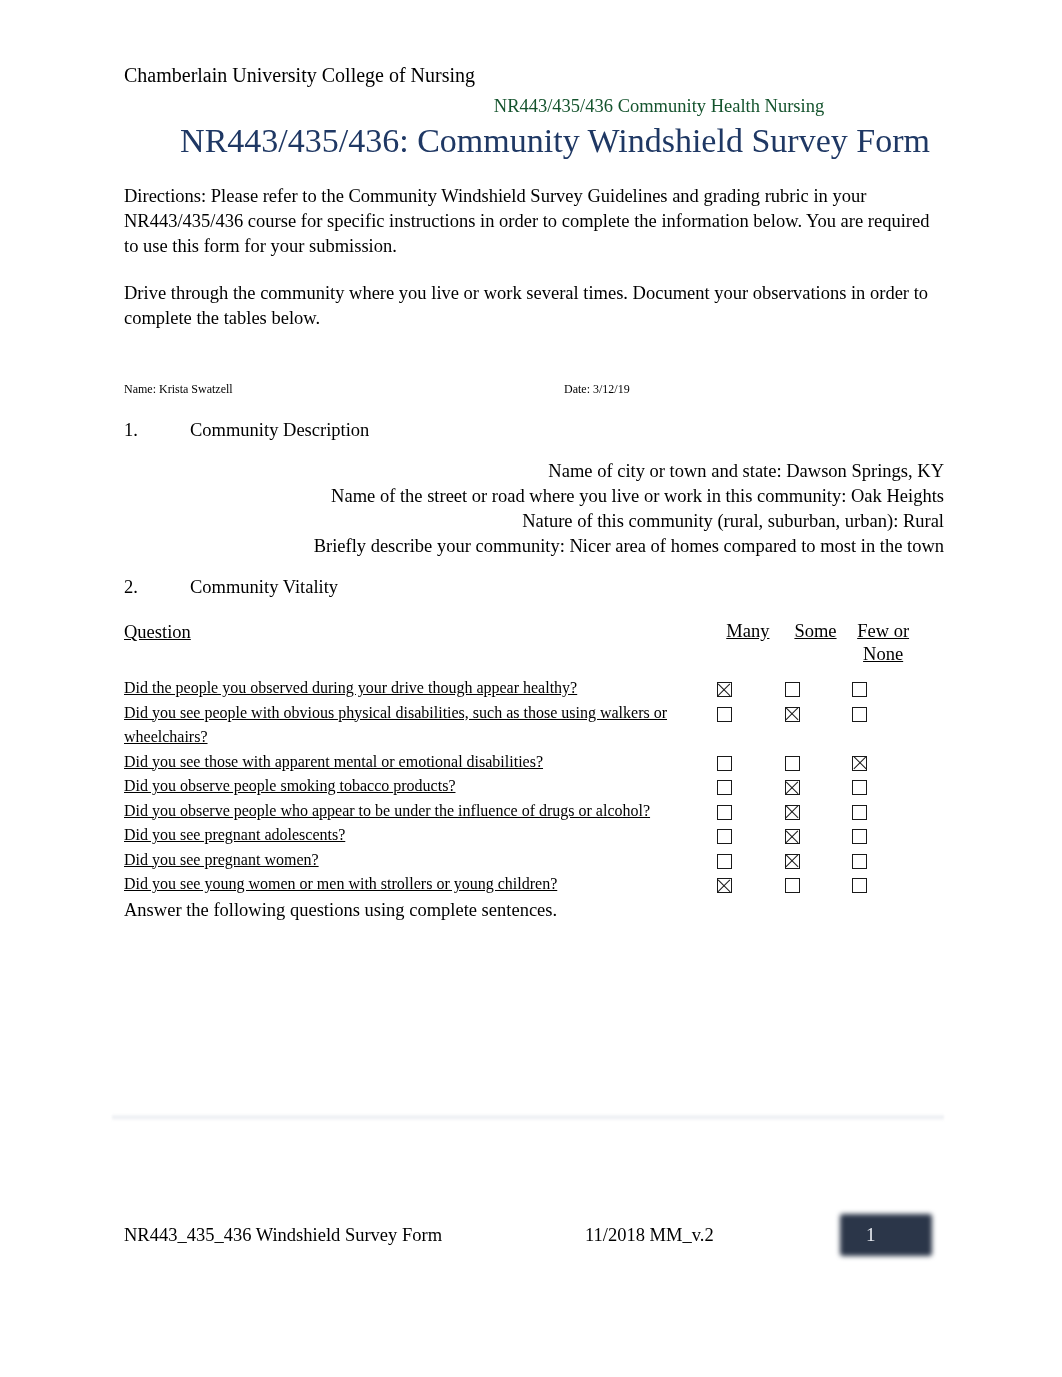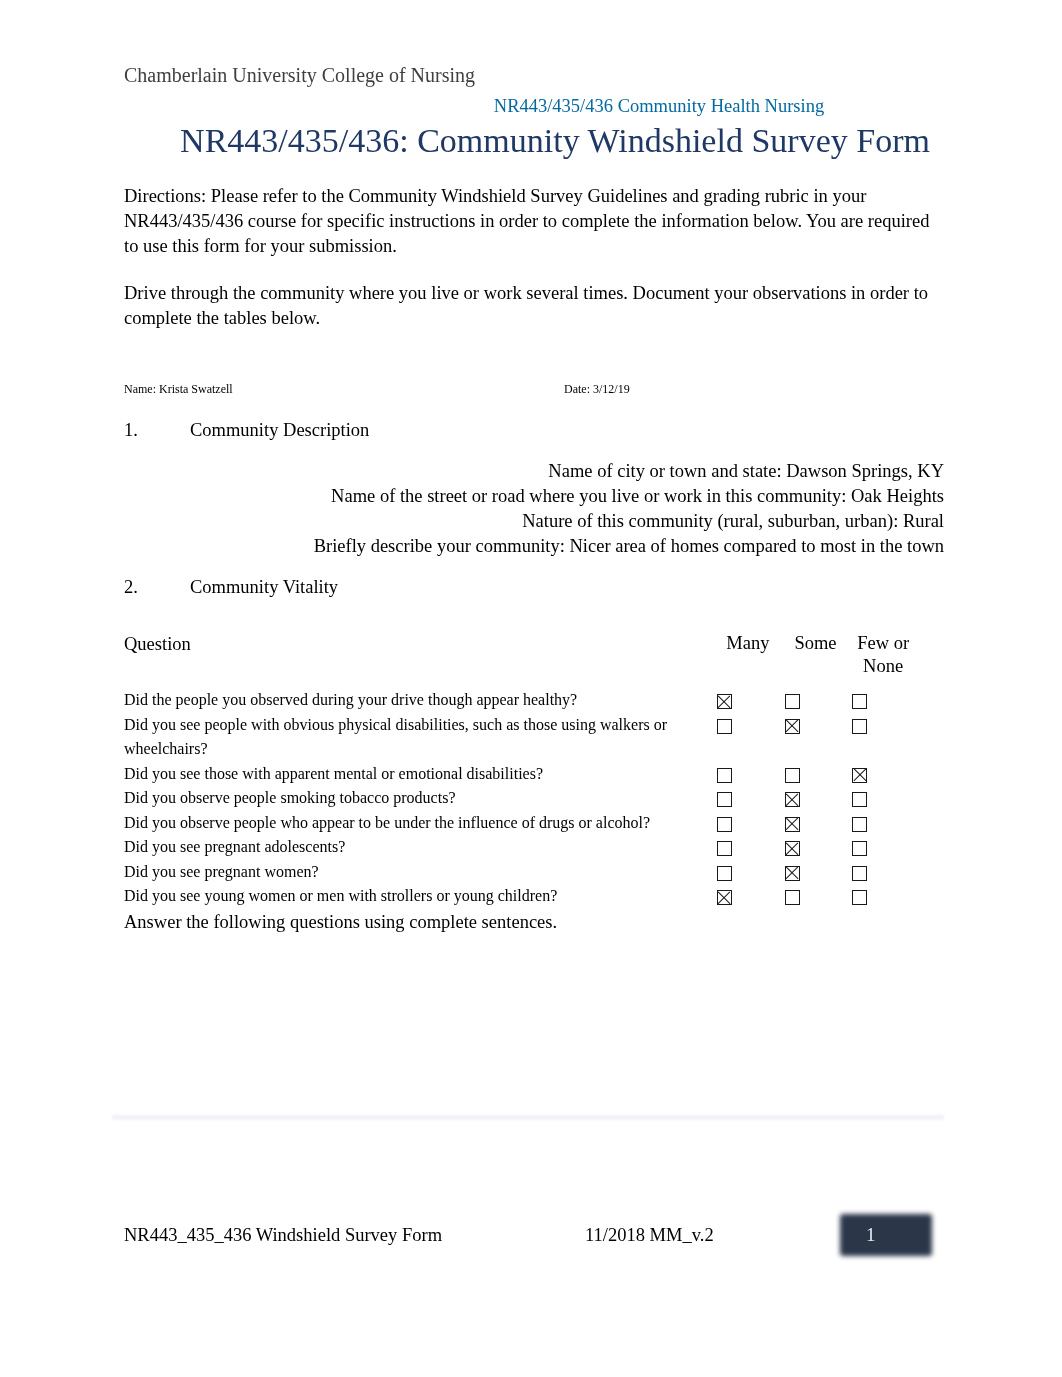--- a/index.html
+++ b/index.html
@@ -25,28 +25,28 @@
   }
   .content {
     position: absolute;
     left: 124px;
     top: 0;
     width: 820px;
   }
 
   
   .org-line {
-    color: #404040;
+    color: #000000;
     font-size: 20px;
     line-height: 26px;
     padding-top: 62px;
     white-space: nowrap;
   }
   .course-line {
-    color: #0369a1;
+    color: #14532d;
     font-size: 18.5px;
     line-height: 24px;
     text-align: center;
     padding-left: 250px;
     padding-top: 6px;
     white-space: nowrap;
   }
   .doc-title {
     color: #1F3864;
     font-size: 34px;
@@ -92,23 +92,24 @@
 
   .block-lines {
     font-size: 18.5px;
     line-height: 25px;
     margin-top: 16px;
   }
   .block-lines div { white-space: nowrap; text-align: right; }
 
   
   .vitality-table {
-    margin-top: 32px;
+    margin-top: 20px;
     width: 790px;
     border-collapse: collapse;
+    text-decoration: underline;
   }
   .vitality-table td, .vitality-table th {
     border: none;
     padding: 0;
     vertical-align: top;
     font-weight: normal;
     text-align: left;
   }
   .vitality-table th.q-head {
     font-size: 18.5px;

